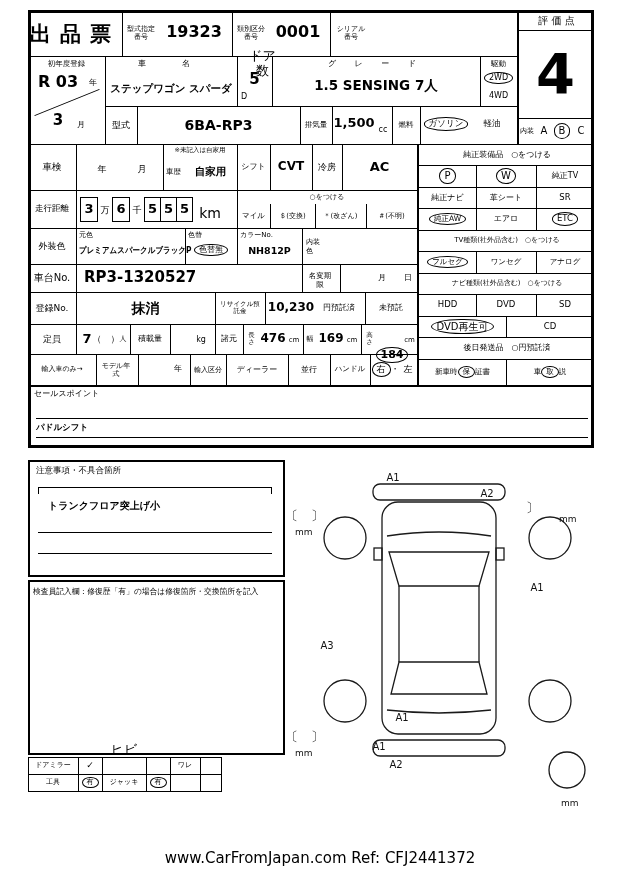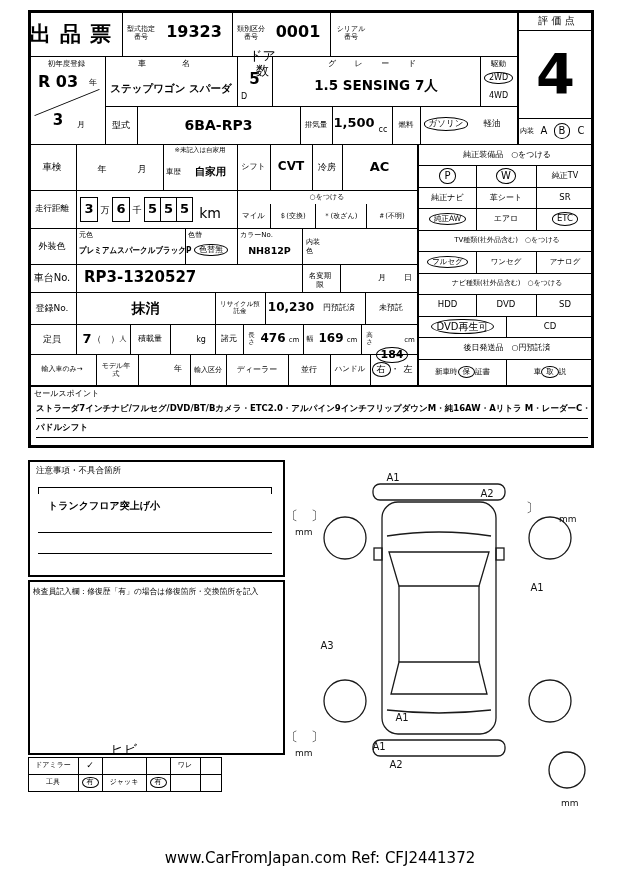--- a/index.html
+++ b/index.html
@@ -270,21 +270,20 @@
   </div>
   <div class="c" style="left:506px;top:359px;width:88px;height:26px;font-size:7.5px">
     <span>車</span>
       <span class="circ">取</span>
       <span>説</span>
   </div>
   <div class="vl" style="left:506px;top:359px;height:26px"></div>
 
   <div class="hl" style="left:28px;top:385px;width:566px;height:2px"></div>
   <div class="cl" style="left:34px;top:388px;width:130px;height:12px;font-size:8px">セールスポイント</div>
-  <div class="cl nw bold" style="left:36px;top:402px;width:552px;height:14px;font-size:8.5px">ストラーダ7インチナビ/フルセグ/DVD/BT/Bカメラ・ETC2.0・アルパイン9インチフリップダウンM・純16AW・Aリトラ M・レーダーC・</div>
   <div class="hl" style="left:36px;top:418px;width:552px"></div>
   <div class="cl bold" style="left:36px;top:421px;width:552px;height:14px;font-size:8.5px">パドルシフト</div>
   <div class="hl" style="left:36px;top:437px;width:552px"></div>
 
   <div class="bx" style="left:28px;top:460px;width:257px;height:117px"></div>
   <div class="cl" style="left:36px;top:464px;width:200px;height:13px;font-size:8.5px">注意事項・不具合箇所</div>
   <div class="bracket" style="left:38px;top:487px;width:234px"></div>
   <div class="cl bold" style="left:48px;top:498px;width:210px;height:16px;font-size:10px">トランクフロア突上げ小</div>
   <div class="hl" style="left:38px;top:532px;width:234px"></div>
   <div class="hl" style="left:38px;top:553px;width:234px"></div>

